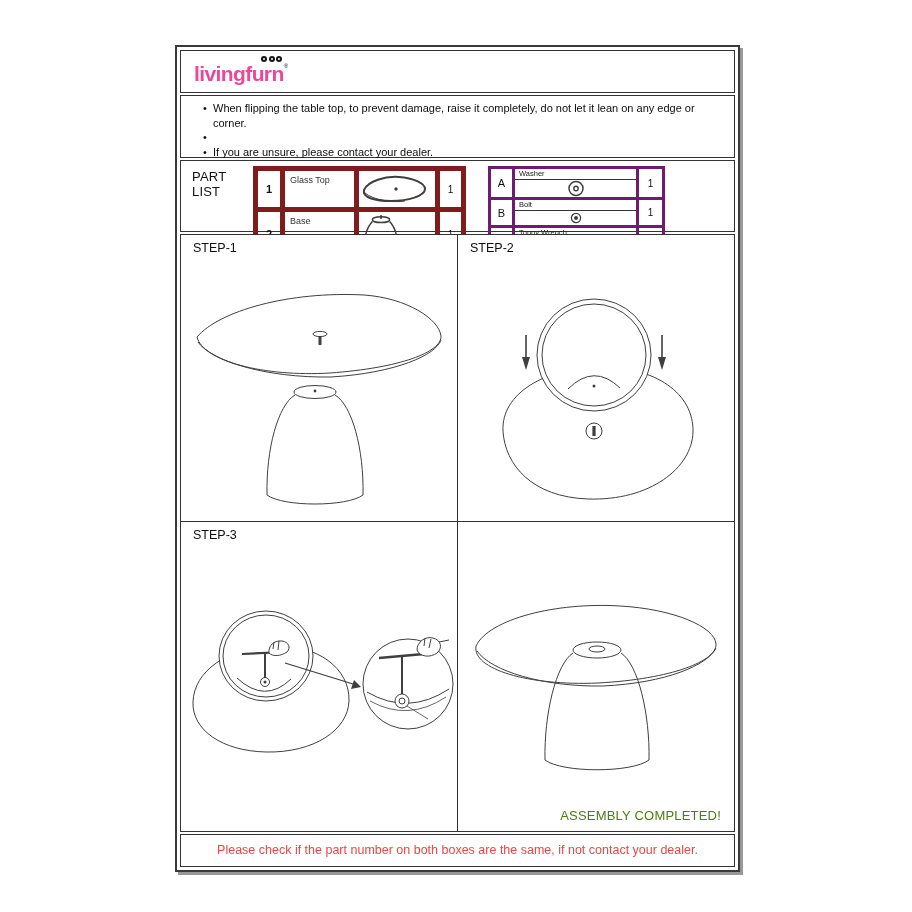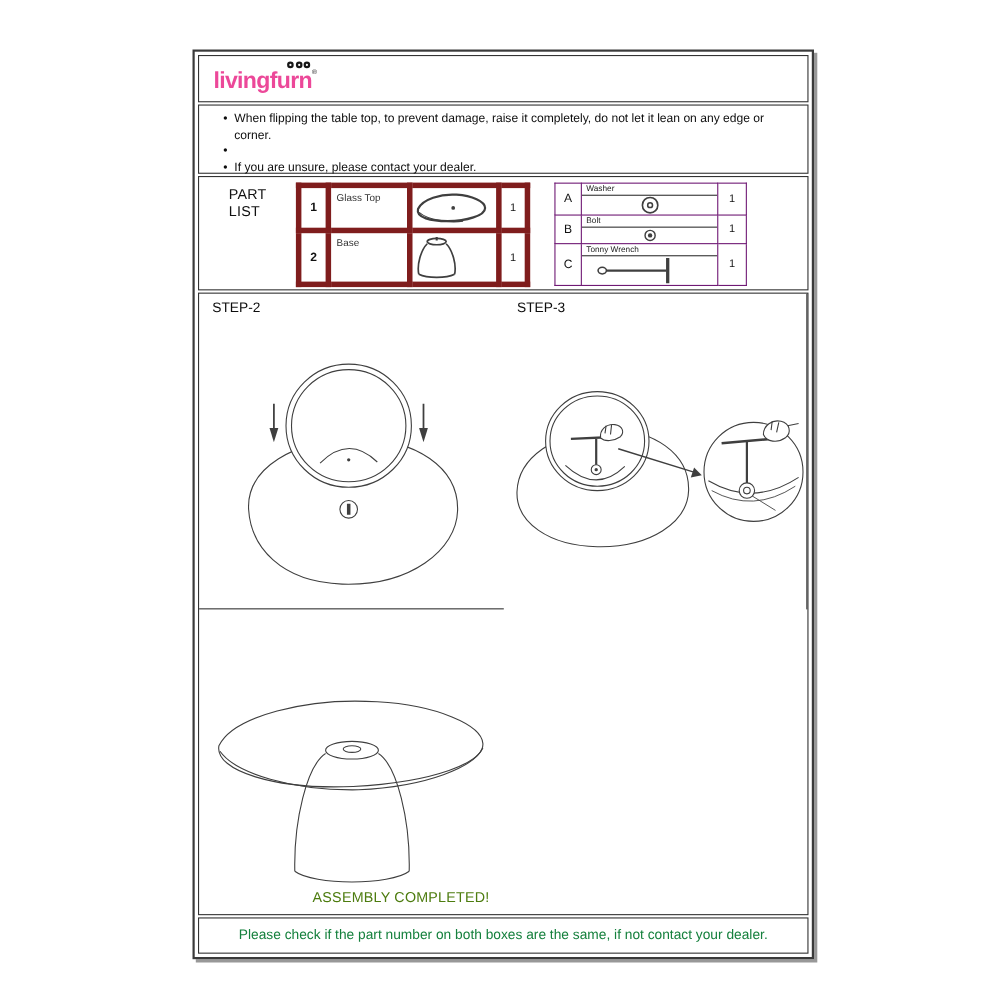--- a/index.html
+++ b/index.html
@@ -20,49 +20,49 @@
   .logo-dots i { width:6px; height:6px; border-radius:50%; background:#161616; position:relative; display:block; }
   .logo-dots i::after { content:""; position:absolute; left:2px; top:2px; width:2px; height:2px; border-radius:50%; background:#fff; }
   .hdr-title { position:absolute; left:50%; top:50%; transform:translate(-50%,-50%); font-size:19px; color:#0d0d0d; white-space:nowrap; }
 
   
   .warn { height:63px; flex:0 0 auto; padding:5px 10px 0 16px; }
   .warn .row { display:flex; font-size:11px; line-height:14.5px; color:#0d0d0d; }
   .warn .b { width:16px; text-align:center; flex:0 0 auto; }
 
   
-  .plist { height:104px; flex:0 0 auto; display:flex; align-items:flex-start;padding-left:16px; }
+  .plist { height:72px; flex:0 0 auto; display:flex; align-items:flex-start; }
   .plist-label { font-size:13px; padding:8px 0 0 11px; width:72px; flex:0 0 auto; letter-spacing:0.2px; }
   table.parts { border-collapse:collapse; margin-top:5px; }
   table.parts td { border:5px solid #7f1d1d; padding:0; vertical-align:top; }
   .parts .num { width:27px; height:41px; text-align:center; vertical-align:middle; font-size:11px; font-weight:bold; }
   .parts .nm  { width:74px; font-size:9px; color:#333; padding:4px 0 0 5px; }
   .parts .img { width:81px; text-align:center; vertical-align:middle; }
   .parts .qty { width:26px; text-align:center; vertical-align:middle; font-size:10px; }
   .hw-wrap { margin:5px 0 0 22px; }
   table.hw { border-collapse:collapse; }
-  table.hw td { border:1px solid #701a75; padding:0; }
+  table.hw td { border:3px solid #701a75; padding:0; }
   .hw .ltr { width:24px; text-align:center; font-size:11px; }
   .hw .mid { width:124px; }
   .hw .qty { width:26px; text-align:center; font-size:10px; }
   .hw .cap { display:block; font-size:7.5px; color:#222; border-bottom:1px solid #333; padding:1px 0 1px 4px; line-height:8px; }
   .hw .ic { display:flex; justify-content:center; align-items:center; }
 
   
   .steps { flex:1 1 auto; display:grid; grid-template-columns:277px 1fr; grid-template-rows:287px 1fr; }
   .cell { position:relative; overflow:hidden; }
   .cell.br { border-right:1.5px solid #333; }
   .cell.bb { border-bottom:1.5px solid #333; }
   .step-label { position:absolute; left:12px; top:6px; font-size:12.5px; color:#0d0d0d; }
   .cell svg.art { position:absolute; left:0; top:0; }
   .done-text { position:absolute; right:13px; bottom:8px; font-size:13px; color:#4d7c0f; letter-spacing:0.2px; }
 
   
   .foot { height:33px; flex:0 0 auto; text-align:center; }
-  .foot span { font-size:12.5px; line-height:30px; color:#15803d; }
+  .foot span { font-size:12.5px; line-height:30px; color:#ef4444; }
 
   svg { display:block; }
   .ln { fill:none; stroke:#3f3f3f; stroke-width:1; }
   .lnw { fill:#fff; stroke:#3f3f3f; stroke-width:1; }
   .fill { fill:#3f3f3f; stroke:none; }
 </style>
 </head>
 <body>
 
 <div class="page">
@@ -169,20 +169,38 @@
           </td>
           <td class="qty">1</td>
         </tr>
       </tbody>
         </table>
     </div>
   </div>
 
   <div class="box steps">
 
+    <div class="cell br bb">
+      <span class="step-label">STEP-1</span>
+      <svg class="art" width="277" height="287" viewBox="0 0 277 287">
+        <g>
+          <path class="lnw" d="M 16 102 C 38 76 108 56 183 60 C 226 63 258 84 260 101 C 261 117 219 133 149 138 C 83 142 22 126 16 102 Z"></path>
+          <path class="ln" d="M 17 107 C 30 126 85 143 150 142 C 215 138 255 120 260 105"></path>
+          <ellipse class="lnw" cx="139" cy="99" rx="7" ry="2.6"></ellipse>
+          <line class="ln" style="stroke-width:3" x1="139" y1="101" x2="139" y2="110"></line>
+        </g>
+        <g>
+          <ellipse class="ln" cx="134" cy="157" rx="21" ry="6.5"></ellipse>
+          <circle class="fill" cx="134" cy="156" r="1.4"></circle>
+          <path class="ln" d="M 114 160 C 97 170 85 214 86 260"></path>
+          <path class="ln" d="M 154 160 C 171 170 183 214 182 260"></path>
+          <path class="ln" d="M 86 260 C 102 272 166 272 182 260"></path>
+        </g>
+      </svg>
+    </div>
 
     <div class="cell bb">
       <span class="step-label">STEP-2</span>
       <svg class="art" width="284" height="287" viewBox="0 0 284 287">
         <g>
           <path class="ln" d="M 45 196 C 43 158 88 133 140 132 C 198 131 236 159 235 197 C 234 233 192 266 130 264 C 74 262 47 230 45 196 Z"></path>
         </g>
         <g>
           <ellipse class="lnw" cx="136" cy="120" rx="57" ry="56"></ellipse>
           <ellipse class="ln" cx="136" cy="120" rx="52" ry="51"></ellipse>

